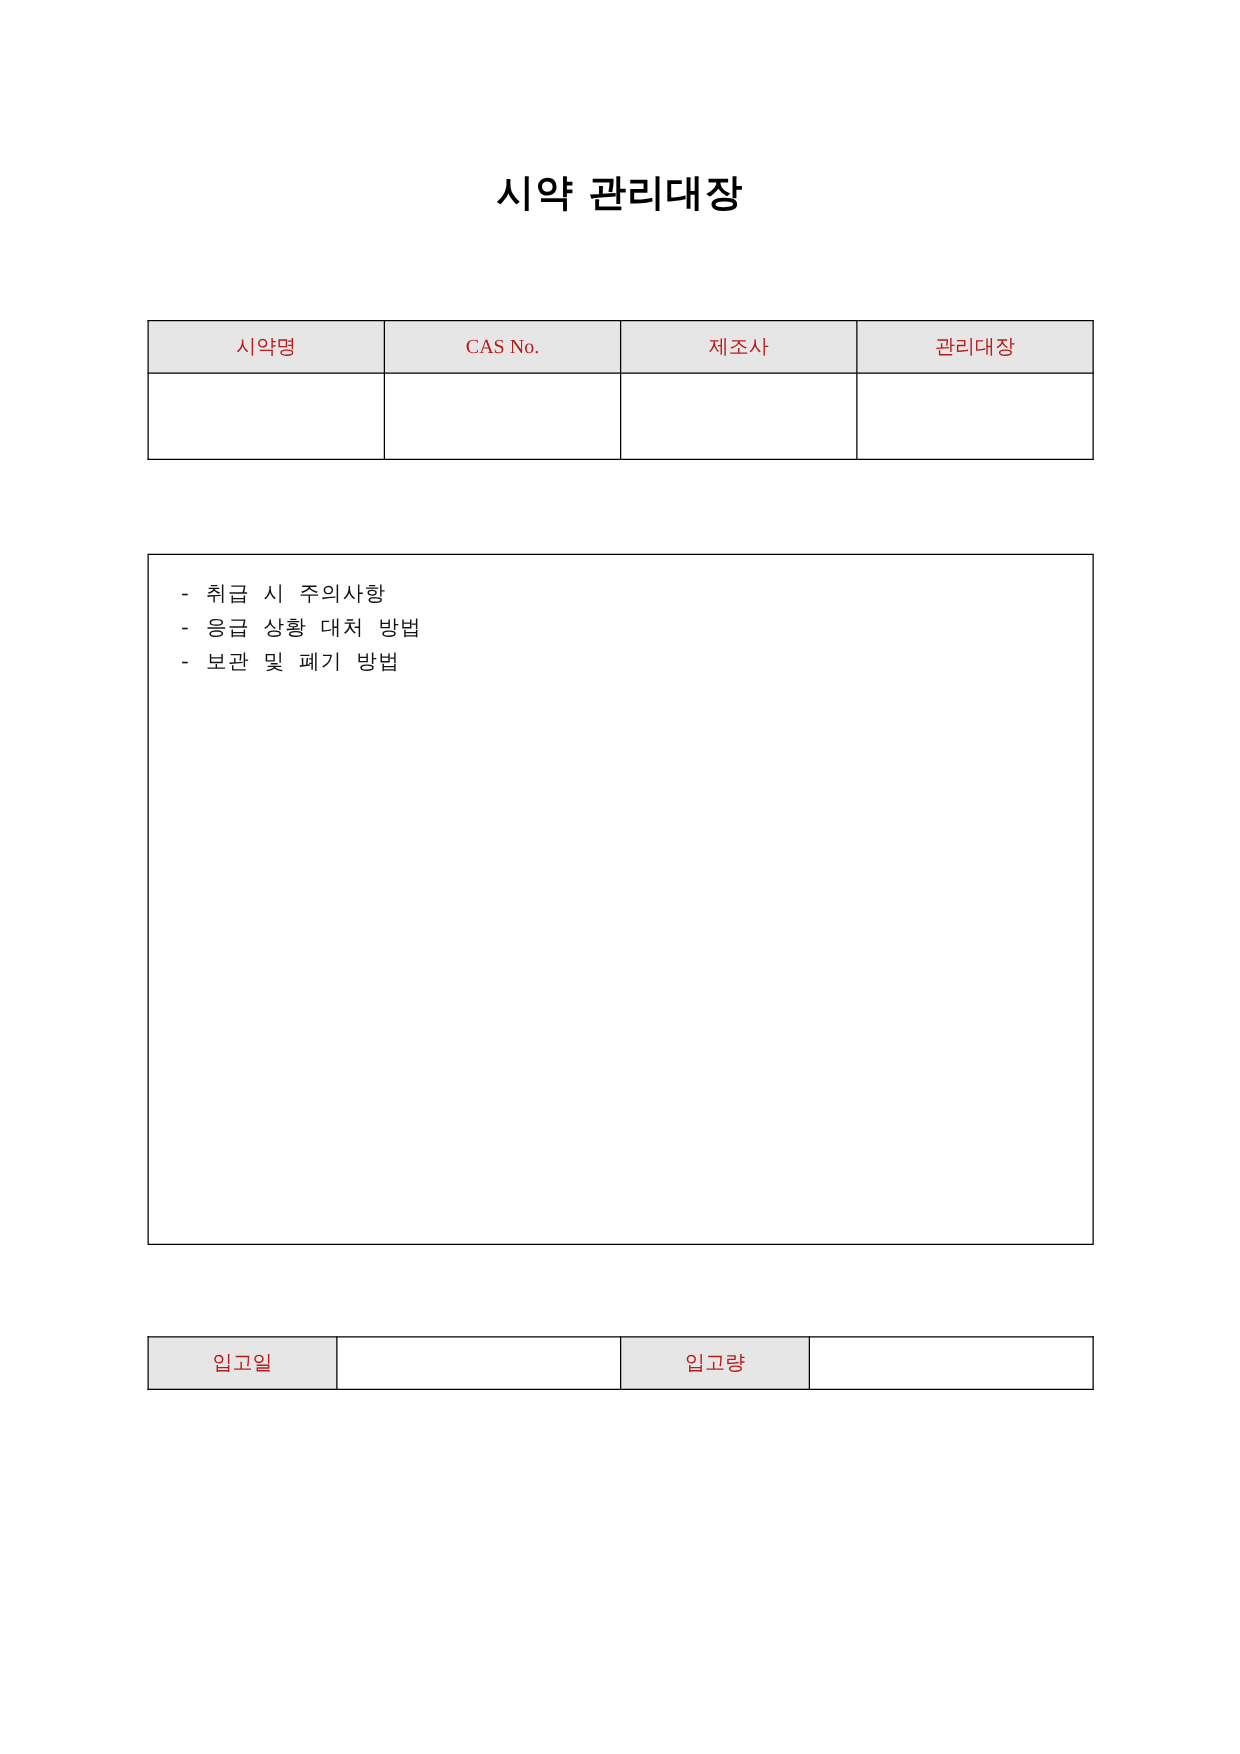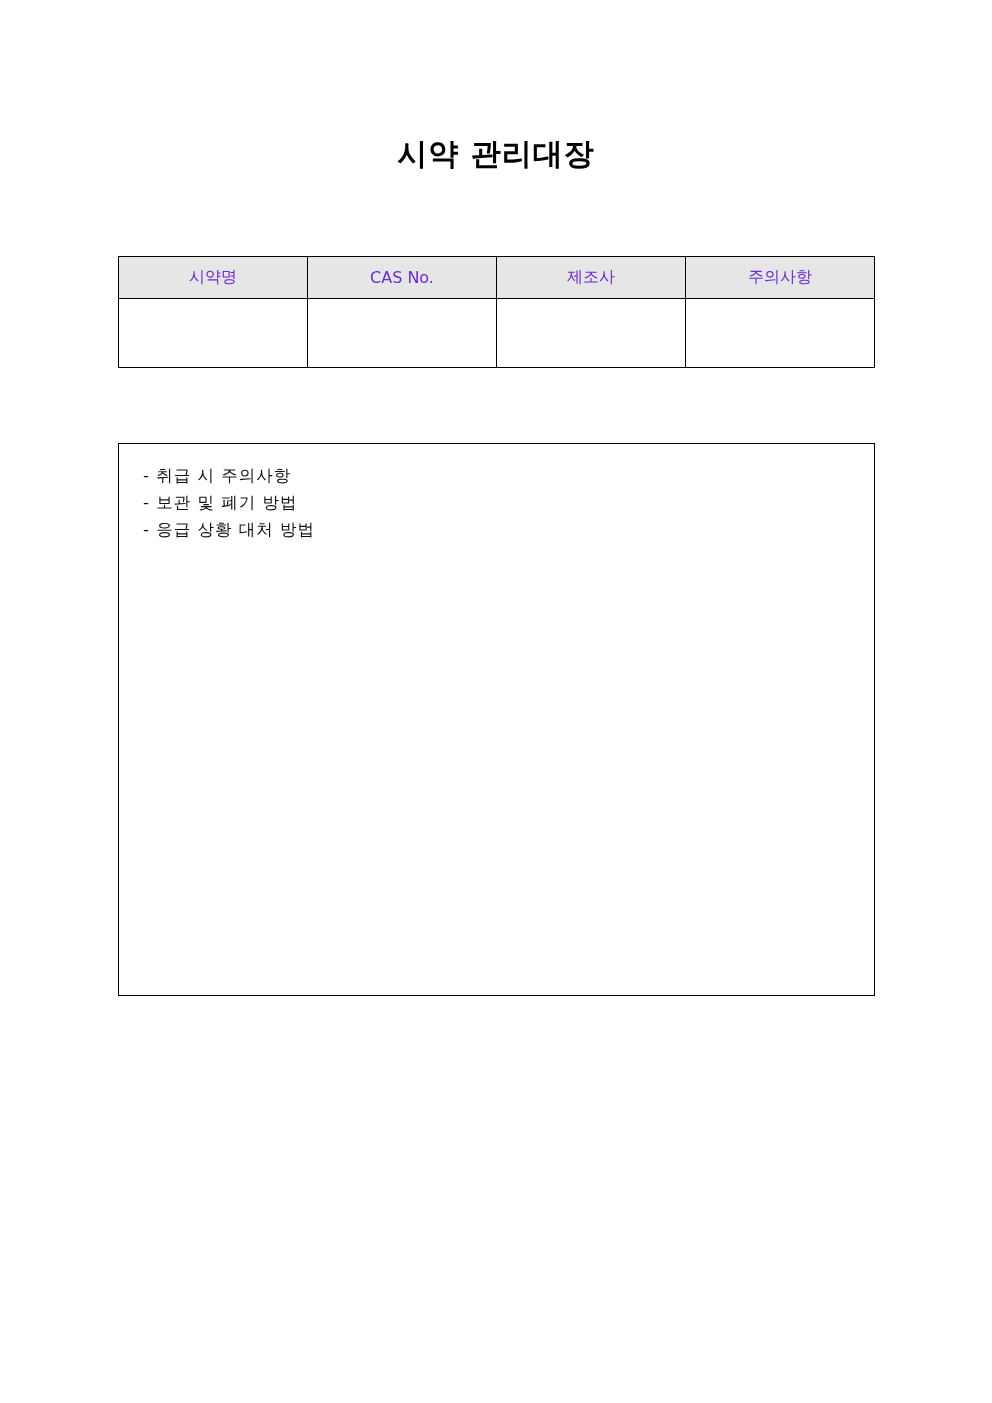--- a/index.html
+++ b/index.html
@@ -1,26 +1,26 @@
 <!DOCTYPE html>
 <html><head>
 <meta charset="utf-8">
 <style>
   html, body { margin: 0; padding: 0; background: #ffffff; }
   body { width: 992px; height: 1403px; position: relative; font-family: "DejaVu Sans", "Liberation Sans", sans-serif; color: #111; overflow: hidden; }
   .title { position: absolute; left: 0; top: 134px; width: 992px; text-align: center; font-size: 30px; font-weight: bold; letter-spacing: 1px; color: #000; }
   table { border-collapse: collapse; position: absolute; table-layout: fixed; }
-  td { border: 1.5px solid #000; text-align: center; font-size: 16px; color: #6d28d9; padding: 0; }
+  td { border: 1.5px solid #000; text-align: center; font-size: 16px; color: #b91c1c; padding: 0; font-family: Liberation Serif, serif; }
   .hdr { background: #e6e6e6; }
   #info-table { left: 118px; top: 256px; width: 757px; }
   #info-table .h-row td { height: 41px; }
   #info-table .v-row td { height: 68px; }
   .notes-box { position: absolute; left: 118px; top: 443px; width: 755px; height: 551px; border: 1.5px solid #000; }
   .notes-list { list-style: none; margin: 0; padding: 18px 0 0 24px; font-size: 16.5px; line-height: 27px; color: #111; }
-  .notes-list li { letter-spacing: 1px; }
+  .notes-list li { letter-spacing: 1px; font-family: Liberation Mono, monospace; }
   #stock-table { left: 118px; top: 1069px; width: 757px; }
   #stock-table .r1 td, #stock-table .r2 td { height: 41px; }
   #stock-table .r3 td { height: 59px; }
 </style>
 </head>
 <body>
 
 <div class="title">시약 관리대장</div>
 
 <table id="info-table">
@@ -28,41 +28,47 @@
       <col style="width:25%">
       <col style="width:25%">
       <col style="width:25%">
       <col style="width:25%">
     </colgroup>
   <tbody>
       <tr class="h-row">
     <td class="hdr">시약명</td>
     <td class="hdr">CAS No.</td>
     <td class="hdr">제조사</td>
-    <td class="hdr">주의사항</td>
+    <td class="hdr">관리대장</td>
   </tr>
   <tr class="v-row">
     <td></td>
     <td></td>
     <td></td>
     <td></td>
   </tr>
 </tbody>
   </table>
 
 <div class="notes-box">
   <ul class="notes-list">
     <li>- 취급 시 주의사항</li>
+    <li>- 응급 상황 대처 방법</li>
     <li>- 보관 및 폐기 방법</li>
-    <li>- 응급 상황 대처 방법</li>
   </ul>
 </div>
 
 <table id="stock-table">
   <colgroup>
       <col style="width:20%">
       <col style="width:30%">
       <col style="width:20%">
       <col style="width:30%">
     </colgroup>
   <tbody>
+      <tr class="r1">
+    <td class="hdr">입고일</td>
+    <td></td>
+    <td class="hdr">입고량</td>
+    <td></td>
+  </tr>
 </tbody>
   </table>
 
 </body></html>

